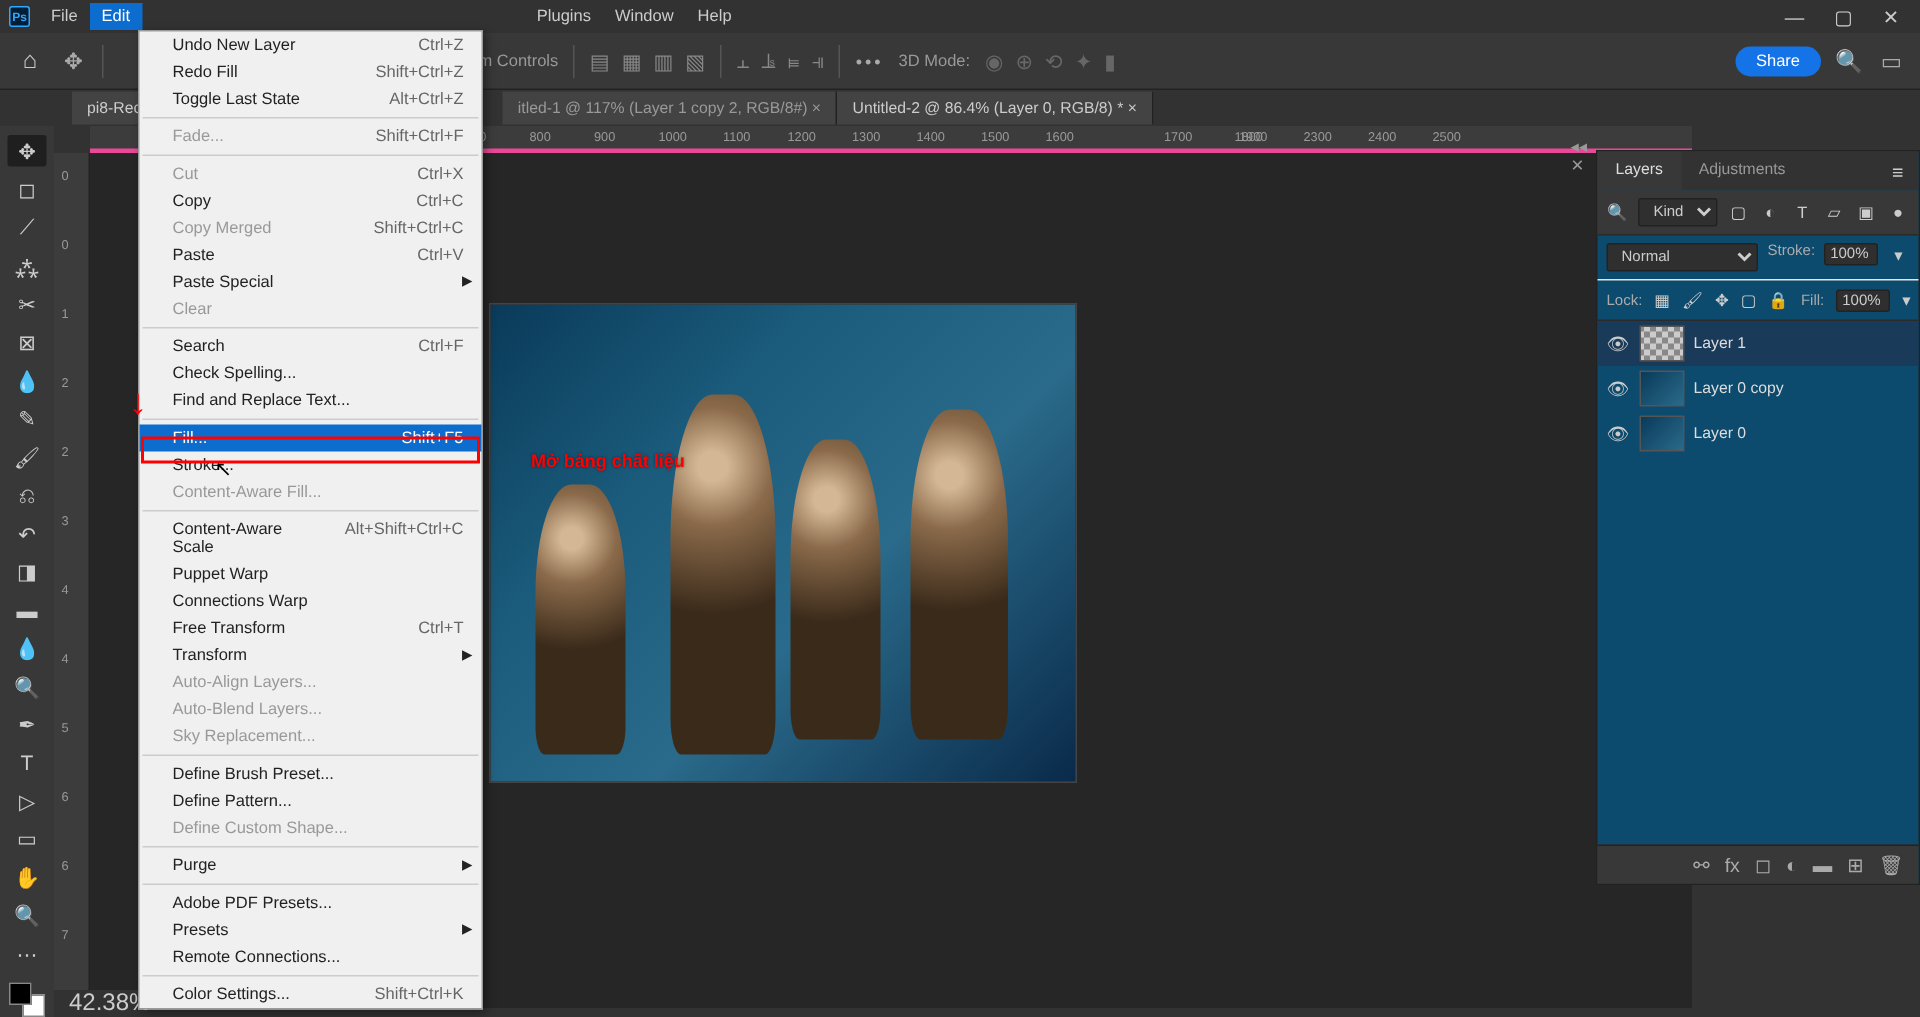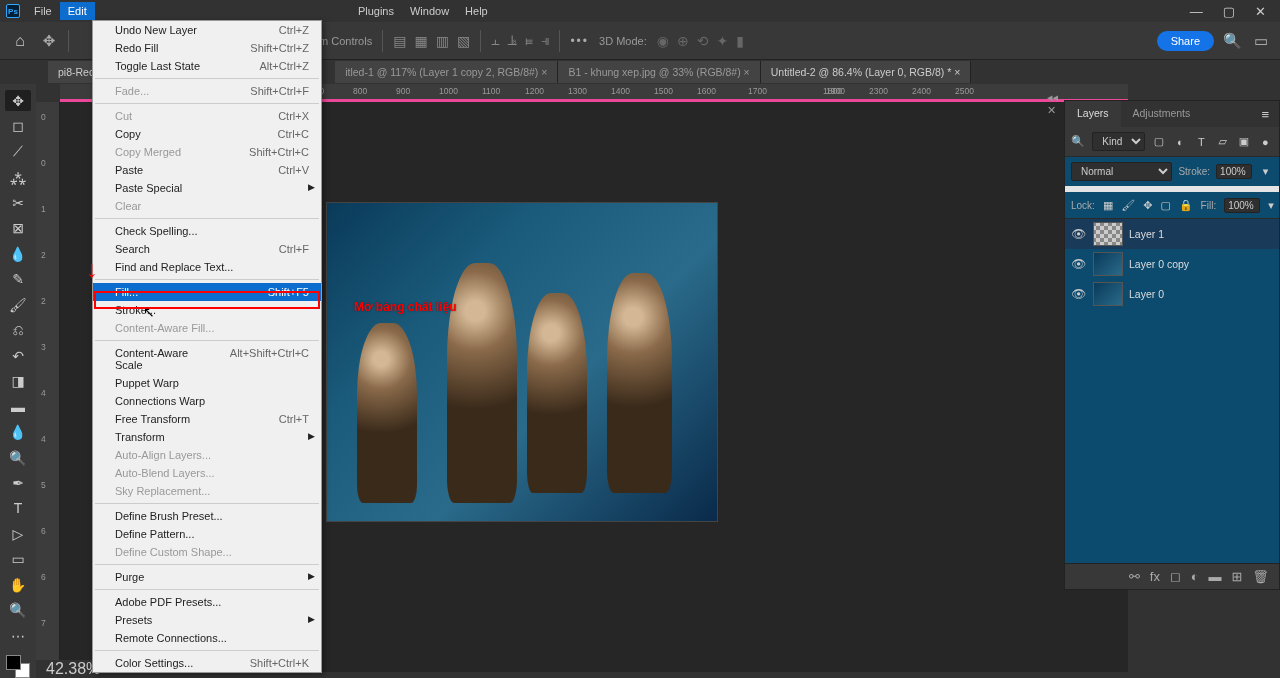--- a/index.html
+++ b/index.html
@@ -32,21 +32,21 @@
 .pirate-fig{position:absolute;background:radial-gradient(circle at 40% 20%,#d4b896 5%,#8a6a4a 20%,#3a2a1a 50%);border-radius:40% 40% 10% 10%}
 .annotation{position:absolute;color:#ff0000;font-size:12px;font-weight:bold;text-shadow:0 0 2px rgba(0,0,0,0.5)}
 .layers-panel{position:absolute;right:0;top:100px;width:216px;bottom:88px;background:#0c4a6e;border:1px solid #222}
 .panel-tabs{display:flex;background:#323232;height:26px}
 .panel-tab{padding:6px 12px;font-size:10.5px;color:#999;cursor:pointer}
 .panel-tab.active{background:#383838;color:#ddd}
 .panel-menu{margin-left:auto;padding:6px 10px;color:#ccc;font-size:13px}
 .filter-row{display:flex;align-items:center;padding:5px 6px;gap:6px;background:#383838;border-bottom:1px solid #2a2a2a}
 .filter-select{flex:1;background:#2f2f2f;border:1px solid #222;color:#ccc;font-size:10px;padding:2px 5px;border-radius:2px}
 .filter-icon{width:16px;height:16px;color:#ccc;font-size:11px;display:flex;align-items:center;justify-content:center}
-.blend-row{display:flex;align-items:center;padding:5px 6px;gap:6px;border-bottom:6px solid #e5e5e5}
+.blend-row{display:flex;align-items:flex-start;padding:5px 6px;gap:6px;border-bottom:1px solid #e5e5e5}
 .blend-select{background:#2f2f2f;border:1px solid #222;color:#ccc;font-size:10px;padding:2px 5px;border-radius:2px;width:108px}
 .opacity-lbl,.fill-lbl{color:#aaa;font-size:10px}
 .pct-input{background:#2f2f2f;border:1px solid #222;color:#ccc;font-size:10px;padding:1px 3px;width:36px;border-radius:2px}
 .lock-row{display:flex;align-items:center;padding:5px 6px;gap:8px;border-bottom:1px solid #2a2a2a;font-size:10px;color:#aaa}
 .lock-icon{font-size:11px;color:#ccc}
 .layer-item{display:flex;align-items:center;height:30px;padding:2px 6px;gap:6px;font-size:10.5px;color:#ddd;cursor:pointer}
 .layer-item.selected{background:#1a3a5a}
 .vis-eye{width:16px;font-size:12px;color:#ccc}
 .layer-thumb{width:30px;height:24px;background:linear-gradient(135deg,#0a3a5a,#2a6a8a);border:1px solid #555}
 .layer-thumb.trans{background:repeating-conic-gradient(#888 0% 25%,#ccc 0% 50%) 50%/8px 8px}
@@ -120,21 +120,20 @@
     <span>▮</span>
   </div>
   <button class="share-btn">Share</button>
   <span class="opt-icon">🔍</span>
   <span class="opt-icon">▭</span>
 </div>
 
 <div class="tabs">
   <div class="tab">pi8-Rec</div>
   <div class="tab muted" style="margin-left:230px">itled-1 @ 117% (Layer 1 copy 2, RGB/8#) ×</div>
-  <div class="tab muted">B1 - khung xep.jpg @ 33% (RGB/8#) ×</div>
   <div class="tab">Untitled-2 @ 86.4% (Layer 0, RGB/8) * ×</div>
 </div>
 
 <div class="toolbar">
   <div class="tool active">✥</div>
   <div class="tool">◻</div>
   <div class="tool">⟋</div>
   <div class="tool">⁂</div>
   <div class="tool">✂</div>
   <div class="tool">⊠</div>
@@ -169,21 +168,21 @@
     <div class="tick" style="left: 250px;">700</div>
     <div class="tick" style="left: 293px;">800</div>
     <div class="tick" style="left: 336px;">900</div>
     <div class="tick" style="left: 379px;">1000</div>
     <div class="tick" style="left: 422px;">1100</div>
     <div class="tick" style="left: 465px;">1200</div>
     <div class="tick" style="left: 508px;">1300</div>
     <div class="tick" style="left: 551px;">1400</div>
     <div class="tick" style="left: 594px;">1500</div>
     <div class="tick" style="left: 637px;">1600</div>
-    <div class="tick" style="left: 688px;">1700</div>
+    <div class="tick" style="left: 716px;">1700</div>
     <div class="tick" style="left: 723px; margin-left: 40px;">1800</div>
     <div class="tick" style="left: 766px;">1900</div>
     <div class="tick" style="left: 809px;">2300</div>
     <div class="tick" style="left: 852px;">2400</div>
     <div class="tick" style="left: 895px;">2500</div>
   </div>
 <div class="ruler-v" id="rulerV">
     <div class="tick" style="top: 10px;">0</div>
     <div class="tick" style="top: 56px;">0</div>
     <div class="tick" style="top: 102px;">1</div>
@@ -310,25 +309,25 @@
     </div>
     <div class="dd-item">
       <span class="label">Paste Special</span>
       <span class="sub-arrow">▶</span>
     </div>
     <div class="dd-item disabled">
       <span class="label">Clear</span>
     </div>
     <div class="dd-sep"></div>
     <div class="dd-item">
-      <span class="label">Check Spelling...</span>
-    </div>
-    <div class="dd-item">
       <span class="label">Search</span>
       <span class="shortcut">Ctrl+F</span>
+    </div>
+    <div class="dd-item">
+      <span class="label">Check Spelling...</span>
     </div>
     <div class="dd-item">
       <span class="label">Find and Replace Text...</span>
     </div>
     <div class="dd-sep"></div>
     <div class="dd-item highlighted">
       <span class="label">Fill...</span>
       <span class="shortcut">Shift+F5</span>
     </div>
     <div class="dd-item">

